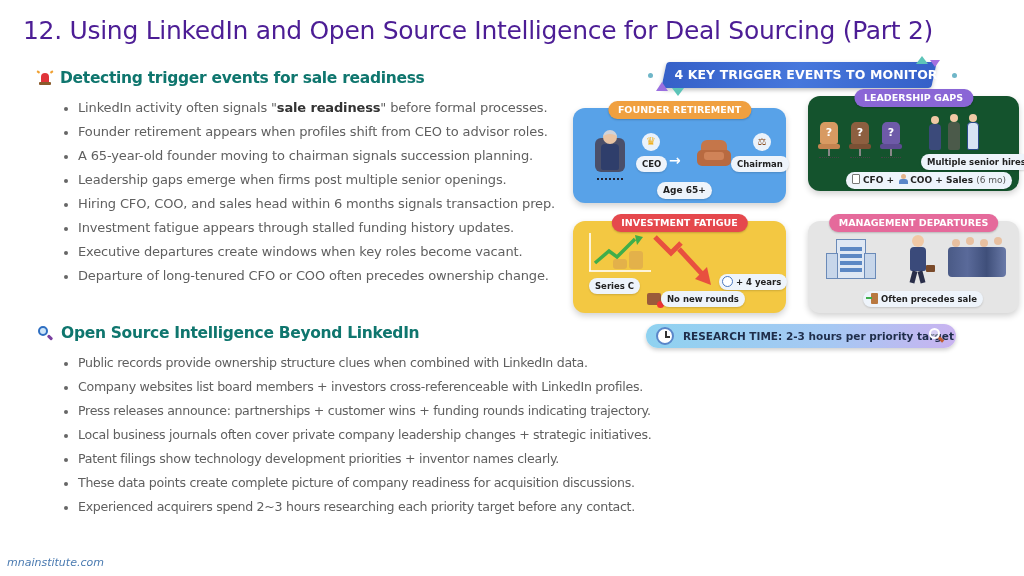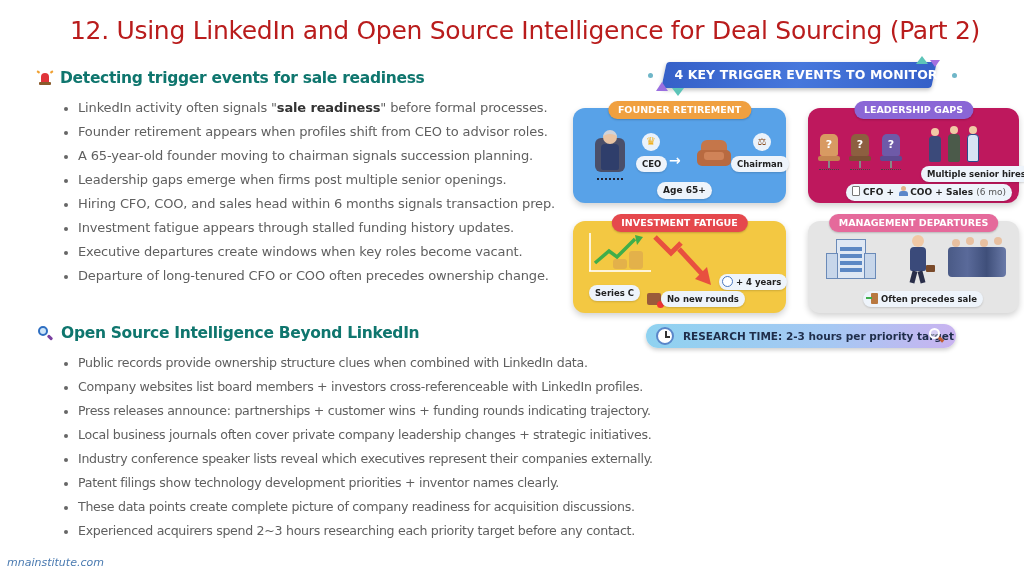--- a/index.html
+++ b/index.html
@@ -1,21 +1,21 @@
 <!DOCTYPE html>
 <html><head>
 <meta charset="utf-8">
 <style>
   * { box-sizing: border-box; margin: 0; padding: 0; }
   html, body { width: 1024px; height: 576px; overflow: hidden; background: #ffffff; }
   body { font-family: "DejaVu Sans", "Liberation Sans", sans-serif; position: relative; color: #555; }
 
   .title {
     position: absolute; left: 23px; top: 16px;
-    font-size: 25px; color: #b91c1c; letter-spacing: -0.3px; white-space: nowrap; margin-left: 47px;
+    font-size: 25px; color: #4c1d95; letter-spacing: -0.3px; white-space: nowrap;
   }
   .section-head {
     position: absolute; left: 38px; display: flex; align-items: center; gap: 8px;
     font-size: 15.5px; color: #0f766e; font-weight: bold; letter-spacing: -0.3px; white-space: nowrap;
   }
   .sec1 { top: 69px; }
   .sec2 { top: 324px; }
   .siren { width: 14px; height: 14px; position: relative; }
   .siren .base { position:absolute; left:1px; bottom:0; width:12px; height:3px; background:#8a5a2b; border-radius:1px; }
   .siren .dome { position:absolute; left:3px; bottom:3px; width:8px; height:9px; background:#e0343a; border-radius:4px 4px 0 0; }
@@ -65,21 +65,21 @@
     position: absolute; top: -7px; left: 50%; transform: translateX(-50%);
     height: 18px; line-height: 18px; padding: 0 10px; border-radius: 9px; color: #fff;
     font-size: 9.5px; font-weight: bold; white-space: nowrap; box-shadow: 0 1px 2px rgba(0,0,0,0.2);
   }
   .pill {
     position: absolute; background: #eef4fb; color: #222; border-radius: 9px;
     font-size: 8.5px; font-weight: bold; height: 16px; line-height: 16px; padding: 0 6px; white-space: nowrap;
     box-shadow: 0 1px 2px rgba(0,0,0,0.15);
   }
   .c-founder { left: 7px; top: 52px; width: 213px; height: 95px; background: #58a2e8; }
-  .c-leader  { left: 242px; top: 52px; width: 211px; height: 95px; background: #be185d; }
+  .c-leader  { left: 242px; top: 40px; width: 211px; height: 95px; background: #14532d; }
   .c-invest  { left: 7px; top: 165px; width: 213px; height: 92px; background: #f3c842; }
   .c-mgmt    { left: 242px; top: 165px; width: 211px; height: 92px; background: #e5e5e5; }
 
   .research {
     position: absolute; left: 80px; top: 268px; width: 310px; height: 24px; border-radius: 12px;
     background: linear-gradient(90deg, #8fd2f0, #a6c8f3 60%, #c9b3f0);
     box-shadow: 0 2px 4px rgba(0,0,0,0.2);
   }
   .research-text {
     position: absolute; left: 37px; top: 0; height: 24px; line-height: 24px; font-size: 10.5px; font-weight: bold; color: #1f2d4a; white-space: nowrap;
@@ -131,21 +131,20 @@
     <span class="lens"></span>
       <span class="handle"></span>
   </span>
   <span>Open Source Intelligence Beyond LinkedIn</span>
 </div>
 <ul class="bullets b2">
   <li>Public records provide ownership structure clues when combined with LinkedIn data.</li>
   <li>Company websites list board members + investors cross-referenceable with LinkedIn profiles.</li>
   <li>Press releases announce: partnerships + customer wins + funding rounds indicating trajectory.</li>
   <li>Local business journals often cover private company leadership changes + strategic initiatives.</li>
-  <li>Industry conference speaker lists reveal which executives represent their companies externally.</li>
   <li>Patent filings show technology development priorities + inventor names clearly.</li>
   <li>These data points create complete picture of company readiness for acquisition discussions.</li>
   <li>Experienced acquirers spend 2~3 hours researching each priority target before any contact.</li>
 </ul>
 
 <div class="infographic">
   <div class="dot" style="left:82px;top:17px;"></div>
   <div class="dot" style="left:386px;top:17px;"></div>
   <div class="banner-wrap">
     <div class="banner"></div>
@@ -233,21 +232,21 @@
       <div style="position:absolute;left:40px;top:18px;width:14px;height:18px;background:#e3b14a;border-radius:3px;"></div>
     </div>
     <svg width="70" height="60" style="position:absolute;left:78px;top:10px;">
       <polyline points="4,6 20,22 30,12" fill="none" stroke="#e8503f" stroke-width="5"></polyline>
       <polyline points="28,18 52,44" fill="none" stroke="#e8503f" stroke-width="5"></polyline>
       <polygon points="44,48 60,54 56,36" fill="#e8503f"></polygon>
     </svg>
     <div class="pill" style="left:146px;top:29px;padding-left:3px;margin-top:24px;">
       <span style="display:inline-block;width:11px;height:11px;border-radius:50%;border:1.5px solid #4a78c0;vertical-align:-2px;margin-right:3px;background:#fff;"></span><span>+ 4 years</span>
     </div>
-    <div class="pill" style="left:16px;top:64px;text-align:center;">Series C</div>
+    <div class="pill" style="left:16px;top:57px;text-align:center;">Series C</div>
     <div style="position:absolute;left:74px;top:72px;width:14px;height:12px;background:#9a5a3a;border-radius:2px;">
       <div style="position:absolute;right:-3px;bottom:-3px;width:7px;height:7px;border-radius:50%;background:#e33;"></div>
     </div>
     <div class="pill" style="left:88px;top:70px;">No new rounds</div>
   </div>
 
   <div class="card c-mgmt">
     <div class="card-label" style="background:#e56a9b;">MANAGEMENT DEPARTURES</div>
     <div style="position:absolute;left:18px;top:18px;width:50px;height:40px;">
       <div style="position:absolute;left:10px;top:0;width:30px;height:40px;background:#dfe8f4;border:1px solid #6a8ab8;"></div>

